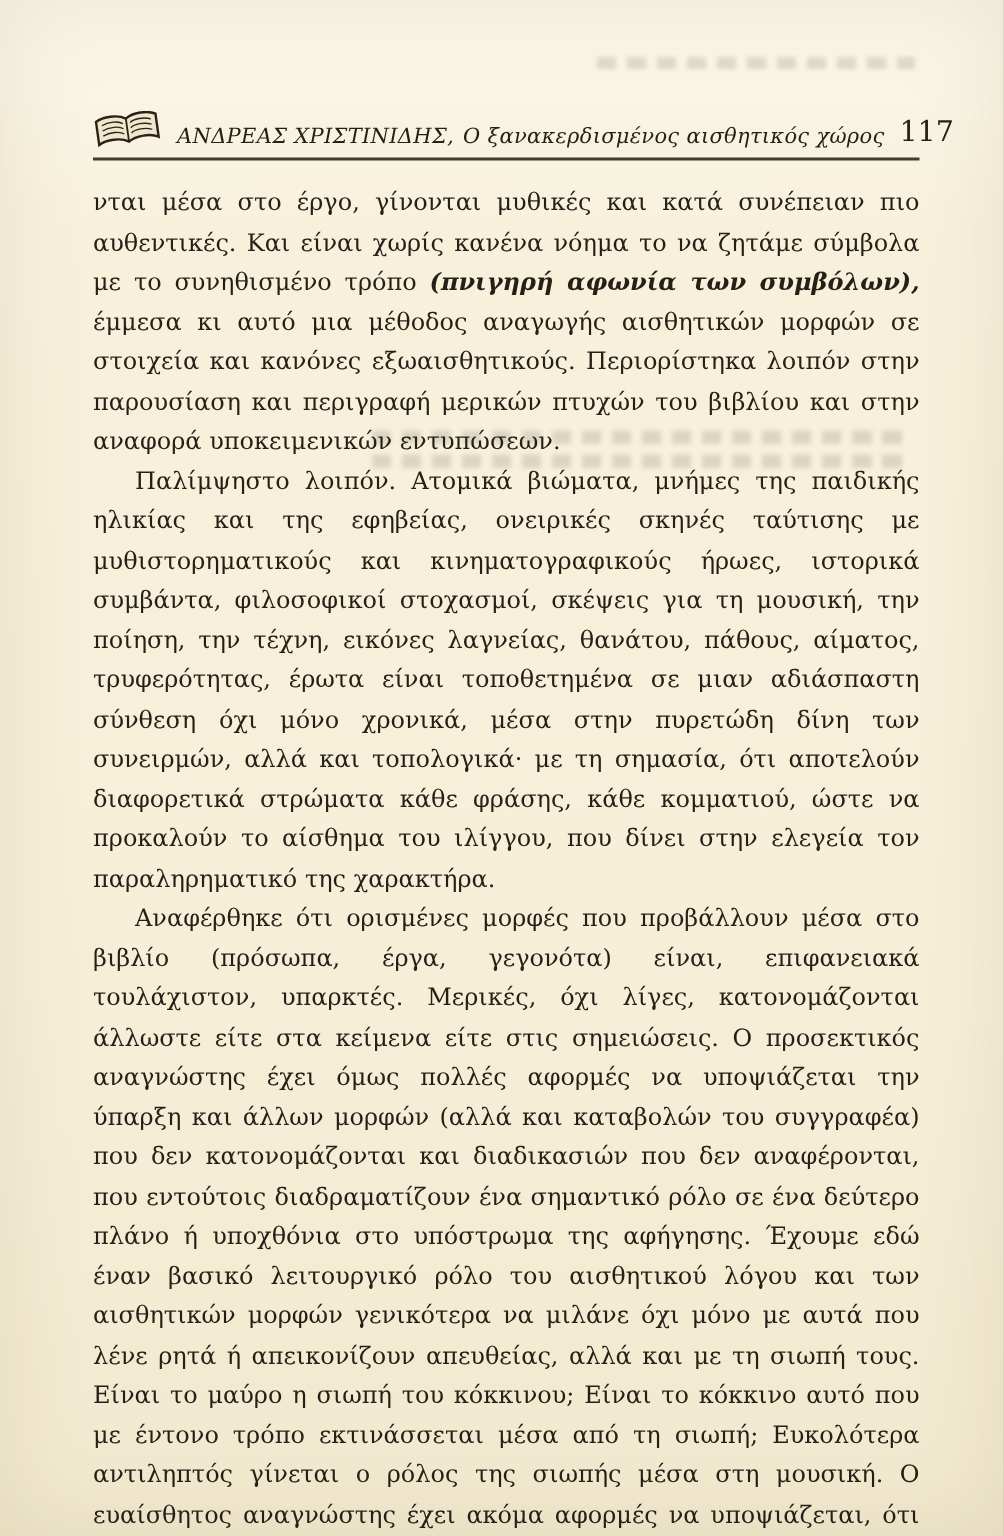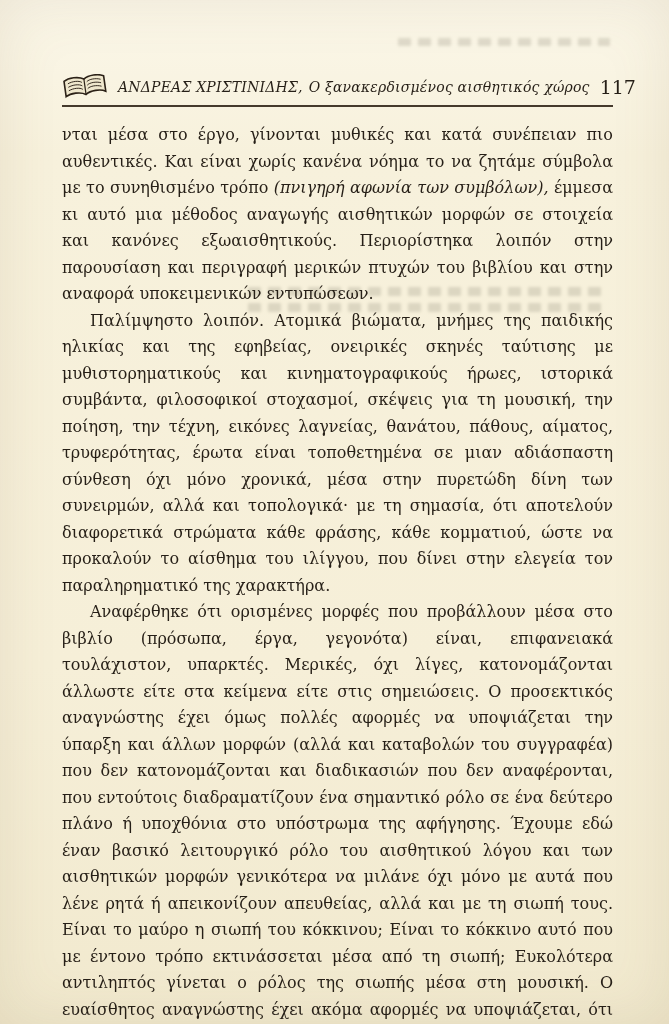--- a/index.html
+++ b/index.html
@@ -35,21 +35,21 @@
       rgba(108, 104, 86, 0.0) 13px 20px);
   }
   .artifact-top { top: 36px; left: 398px; width: 212px; }
   .artifact-top .smudge-line { margin: 2px 0; height: 8px; }
   .artifact-mid { top: 280px; left: 248px; width: 360px; }
 
   .page-header {
     position: relative;
     z-index: 1;
     display: flex;
-    align-items: center;
+    align-items: flex-end;
     gap: 10px;
     border-bottom: 2px solid #453a2c;
     padding-bottom: 5px;
     min-height: 26px;
   }
   .logo { flex: 0 0 auto; line-height: 0; }
   .header-text {
     font-style: italic;
     font-size: 14px;
     letter-spacing: 0.2px;
@@ -70,21 +70,21 @@
     font-size: 16px;
     line-height: 26.5px;
     text-align: justify;
   }
   .page-body p {
     margin: 0;
     text-indent: 28px;
   }
   .page-body p.no-indent { text-indent: 0; }
   .em-bold-italic {
-    font-weight: normal;
+    font-weight: bold;
     font-style: italic;
     margin-top: 20px;
   }
 </style>
 </head>
 <body>
 
 <div class="page">
 
   <div class="scan-artifact artifact-top">

